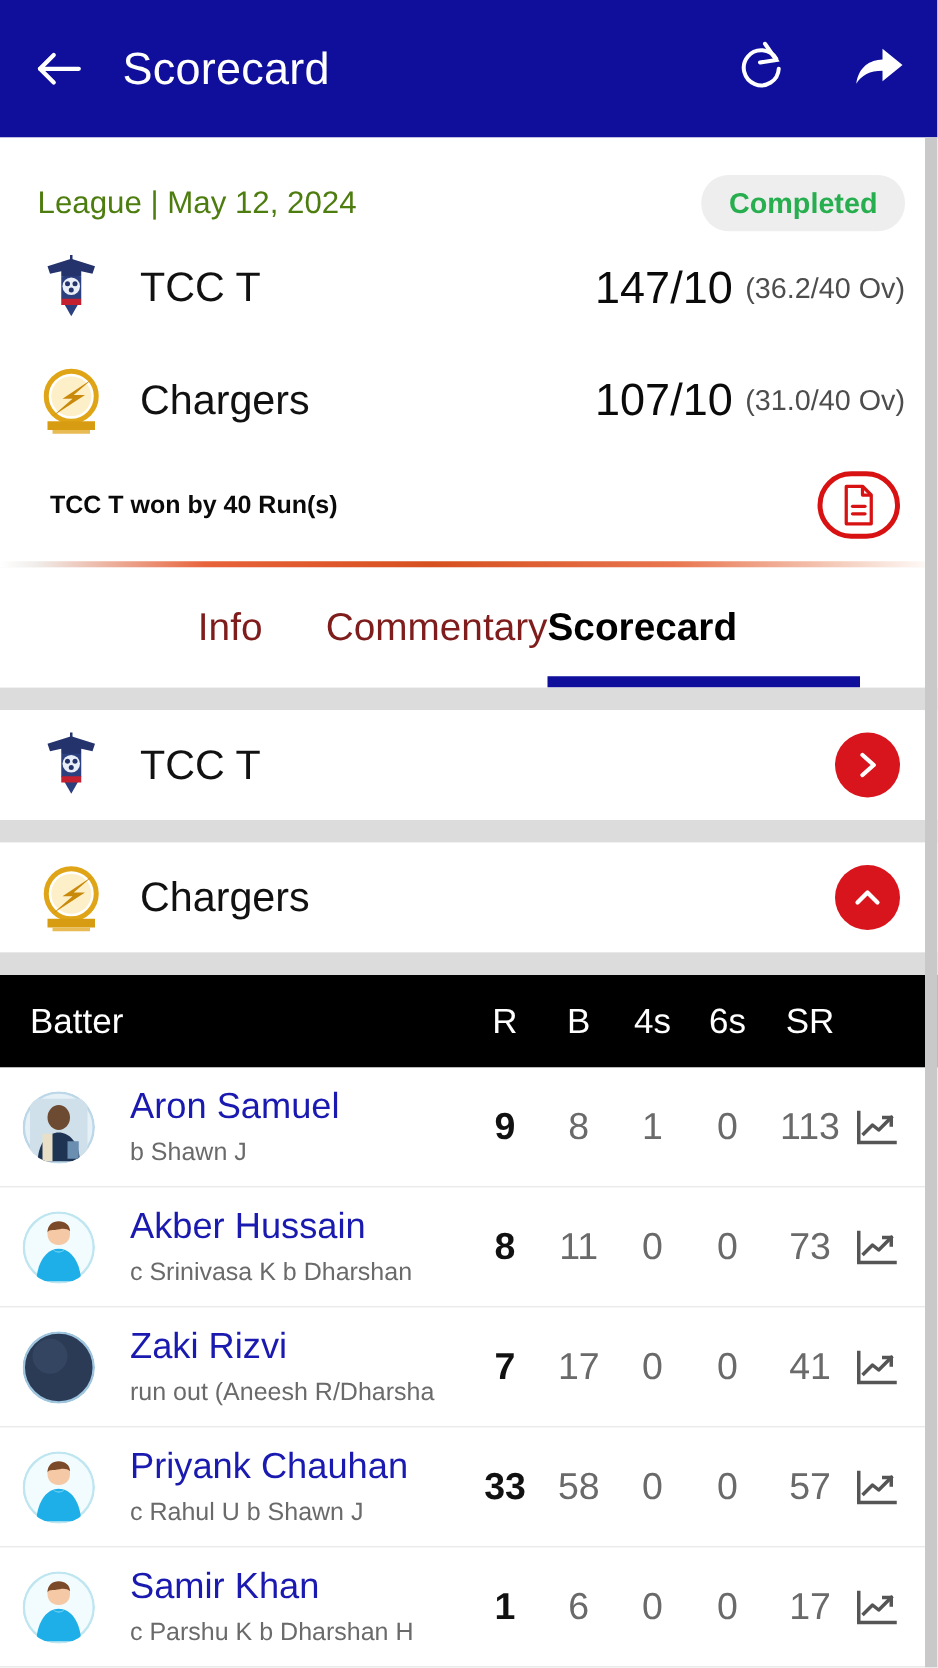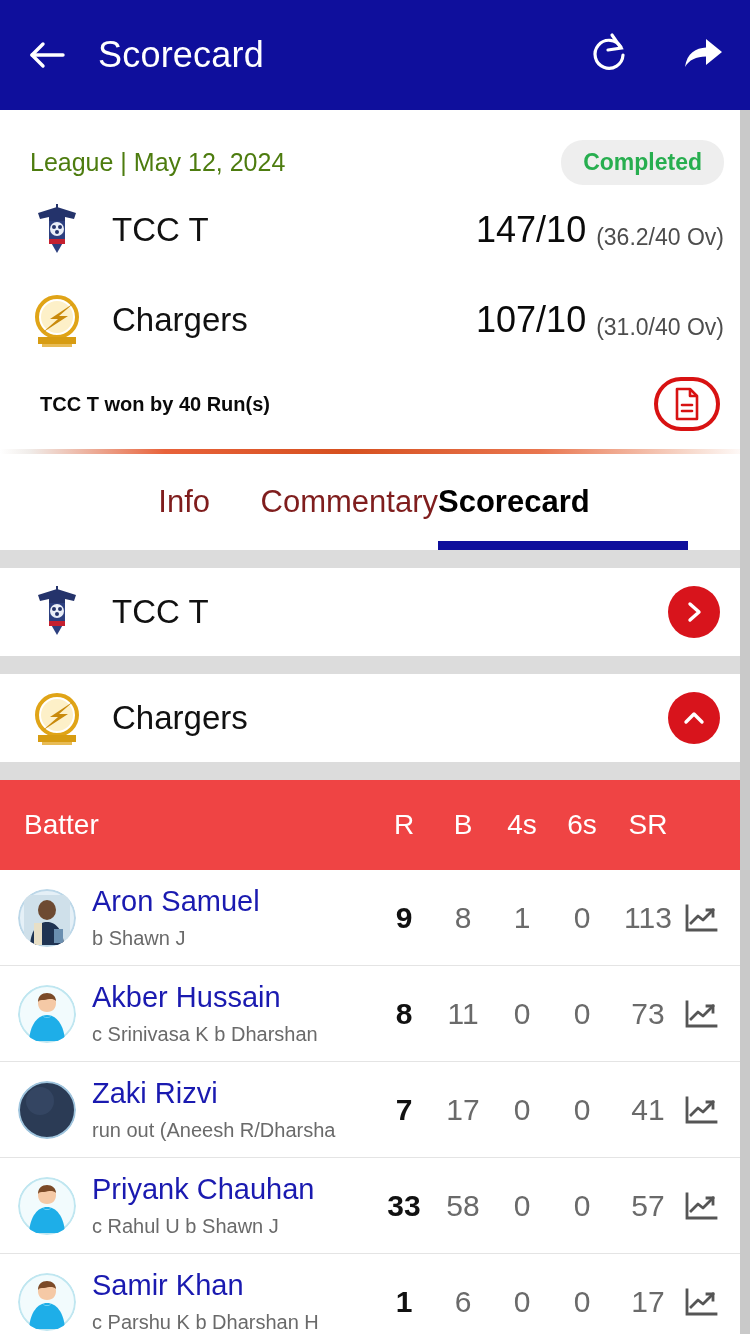--- a/index.html
+++ b/index.html
@@ -38,21 +38,21 @@
   }
 
   .team-row {
     display:flex; align-items:center; padding:16px 26px 16px 30px;
   }
   .team-logo { width:54px; height:58px; flex:0 0 54px; }
   .team-name {
     font-size:33px; color:#111111; margin-left:28px; flex:1;
     white-space:nowrap;
   }
-  .team-score-wrap { display:flex; align-items:flex-end; white-space:nowrap; }
+  .team-score-wrap { display:flex; align-items:center; white-space:nowrap; }
   .team-score { font-size:36px; color:#0a0a0a; }
   .team-overs { font-size:23px; color:#4d4d4d; margin-left:10px; }
 
   .result-row {
     display:flex; align-items:center; justify-content:space-between;
     padding:12px 30px 18px 40px;
   }
   .result-text { font-size:20px; font-weight:bold; color:#0a0a0a; }
   .pdf-btn {
     width:66px; height:54px; border:4px solid #d81212; border-radius:33px;
@@ -93,41 +93,41 @@
   }
   .innings-name { font-size:33px; color:#111111; margin-left:28px; flex:1; }
   .chev-btn {
     width:52px; height:52px; border-radius:50%; background:#d8141c;
     display:flex; align-items:center; justify-content:center;
   }
   .chev-btn svg { width:26px; height:26px; }
 
   
   .table-head {
-    background:#ef4444; height:90px; display:flex; align-items:center;
+    background:#000000; height:74px; display:flex; align-items:center;
     color:#ffffff; font-size:28px;
   }
   .th-batter { padding-left:24px; flex:1; }
   .col { text-align:center; }
   .c-r  { width:60px; }
   .c-b  { width:58px; }
   .c-4s { width:60px; }
   .c-6s { width:60px; }
   .c-sr { width:72px; }
   .c-icon { width:66px; }
 
   .bat-row {
     background:#ffffff; display:flex; align-items:center;
     height:96px; border-bottom:1px solid #e4e4e4;
     font-size:30px; color:#6a6a6a;
   }
   .bat-player { display:flex; align-items:center; flex:1; padding-left:18px; min-width:0; }
   .avatar { width:58px; height:58px; flex:0 0 58px; border-radius:50%; overflow:hidden; }
   .avatar svg { display:block; width:58px; height:58px; }
-  .bat-names { margin-left:16px; min-width:0; }
+  .bat-names { margin-left:28px; min-width:0; }
   .bat-name { font-size:29px; color:#1a1ab0; line-height:1.12; white-space:nowrap; }
   .bat-dismissal { font-size:20px; color:#6a6a6a; line-height:1.2; white-space:nowrap; }
   .bat-runs { color:#111111; font-weight:bold; }
   .chart-icon { width:34px; height:30px; }
   .chart-icon svg { width:34px; height:30px; display:block; }
 
   .right-edge {
     position:absolute; top:110px; right:0; width:10px; bottom:0;
     background:#c9c9c9;
   }

